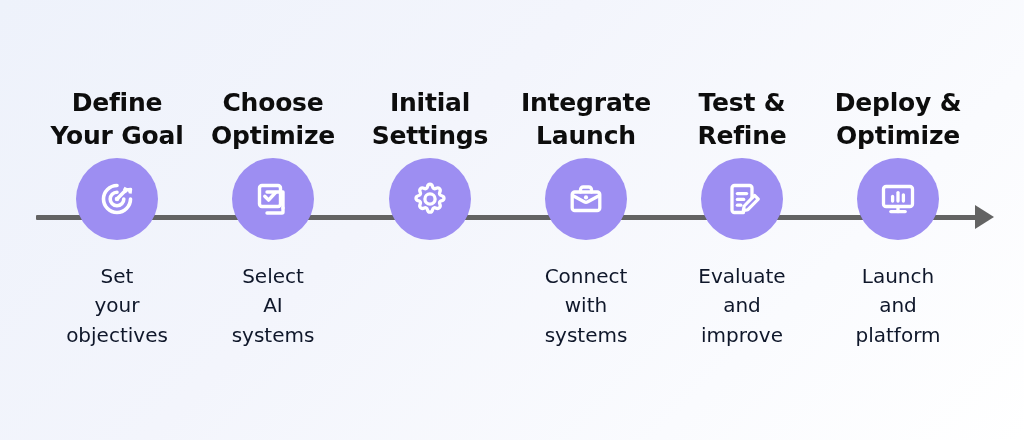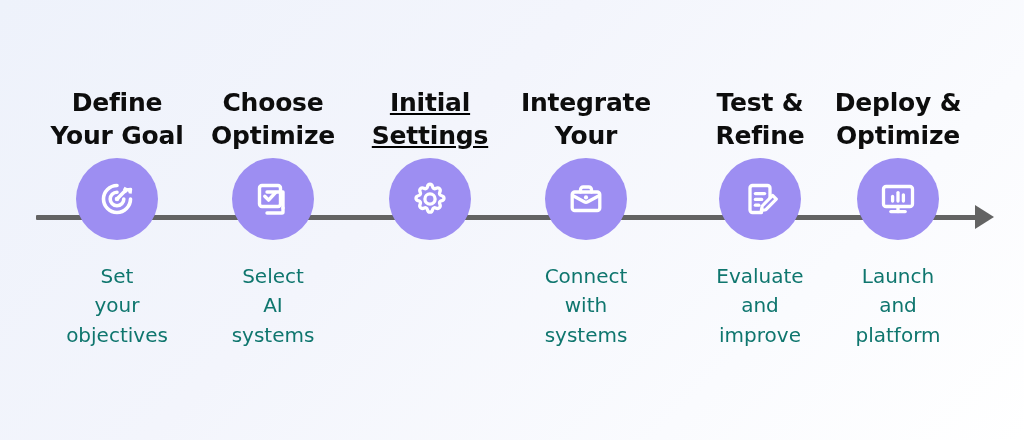--- a/index.html
+++ b/index.html
@@ -83,21 +83,21 @@
     z-index: 3;
   }
   .step-badge svg {
     display: block;
   }
 
   .step-desc {
     margin-top: 22px;
     font-size: 20px;
     line-height: 1.47;
-    color: #0f766e;
+    color: #0f172a;
     text-align: center;
     white-space: pre-line;
     font-weight: 400;
   }
 </style>
 </head>
 <body>
 
 <div class="canvas">
 
@@ -138,52 +138,52 @@
             <rect x="10.5" y="10.5" width="21" height="21" rx="2.5" stroke="#ffffff" stroke-width="3.4" fill="none"></rect>
             <path d="M15.8 21.2l3.8 3.9 6.9-7.6" stroke="#ffffff" stroke-width="3.4" stroke-linecap="round" stroke-linejoin="round" fill="none"></path>
           </svg>
         </span>
       </div>
       <div class="step-desc">Select
 AI
 systems</div>
     </div>
 
-    <div class="step" style="left:430px;text-decoration:underline;">
+    <div class="step" style="left:430px;">
       <div class="step-title">Initial
 Settings</div>
       <div class="step-badge">
         <span>
           <svg width="48" height="48" viewBox="0 0 48 48" fill="none">
             <path d="M24 9.2c1.6 0 2.4 1.6 2.7 2.9.3 1.3 1.7 2 2.9 1.4 1.2-.6 2.8-.9 3.9.2 1.1 1.1.8 2.7.2 3.9-.6 1.2.1 2.6 1.4 2.9 1.3.3 2.9 1.1 2.9 2.7s-1.6 2.4-2.9 2.7c-1.3.3-2 1.7-1.4 2.9.6 1.2.9 2.8-.2 3.9-1.1 1.1-2.7.8-3.9.2-1.2-.6-2.6.1-2.9 1.4-.3 1.3-1.1 2.9-2.7 2.9s-2.4-1.6-2.7-2.9c-.3-1.3-1.7-2-2.9-1.4-1.2.6-2.8.9-3.9-.2-1.1-1.1-.8-2.7-.2-3.9.6-1.2-.1-2.6-1.4-2.9-1.3-.3-2.9-1.1-2.9-2.7s1.6-2.4 2.9-2.7c1.3-.3 2-1.7 1.4-2.9-.6-1.2-.9-2.8.2-3.9 1.1-1.1 2.7-.8 3.9-.2 1.2.6 2.6-.1 2.9-1.4.3-1.3 1.1-2.9 2.7-2.9z" stroke="#ffffff" stroke-width="3.3" stroke-linejoin="round" fill="none"></path>
             <circle cx="24" cy="24" r="5.1" stroke="#ffffff" stroke-width="3.3" fill="none"></circle>
           </svg>
         </span>
       </div>
     </div>
 
     <div class="step" style="left:586px;">
       <div class="step-title">Integrate
-Your</div>
+Launch</div>
       <div class="step-badge">
         <span>
           <svg width="48" height="48" viewBox="0 0 48 48" fill="none">
             <path d="M18.5 17v-2.3c0-1.5 1.2-2.7 2.7-2.7h5.6c1.5 0 2.7 1.2 2.7 2.7V17" stroke="#ffffff" stroke-width="3.3" stroke-linecap="round" fill="none"></path>
             <rect x="10.2" y="17" width="27.6" height="18.5" rx="2.6" stroke="#ffffff" stroke-width="3.3" fill="none"></rect>
             <path d="M10.6 20.5l11.6 6.3c1.1.6 2.5.6 3.6 0l11.6-6.3" stroke="#ffffff" stroke-width="3.3" stroke-linecap="round" fill="none"></path>
             <circle cx="24" cy="22.4" r="2.1" fill="#ffffff"></circle>
           </svg>
         </span>
       </div>
       <div class="step-desc">Connect
 with
 systems</div>
     </div>
 
-    <div class="step" style="left:760px;">
+    <div class="step" style="left:742px;">
       <div class="step-title">Test &amp;
 Refine</div>
       <div class="step-badge">
         <span>
           <svg width="48" height="48" viewBox="0 0 48 48" fill="none">
             <path d="M34 22.5V13a2.5 2.5 0 0 0-2.5-2.5h-15A2.5 2.5 0 0 0 14 13v22a2.5 2.5 0 0 0 2.5 2.5h9" stroke="#ffffff" stroke-width="3.3" stroke-linecap="round" stroke-linejoin="round" fill="none"></path>
             <path d="M19.4 18.6h9.2" stroke="#ffffff" stroke-width="3.3" stroke-linecap="round"></path>
             <path d="M19.4 24.4h6.3" stroke="#ffffff" stroke-width="3.3" stroke-linecap="round"></path>
             <path d="M19.4 30.2h3.4" stroke="#ffffff" stroke-width="3.3" stroke-linecap="round"></path>
             <path d="M36.6 20.4L26.2 31l-.9 4.6 4.6-.9 10.4-10.6-3.7-3.7z" stroke="#ffffff" stroke-width="3.2" stroke-linejoin="round" fill="none"></path>

